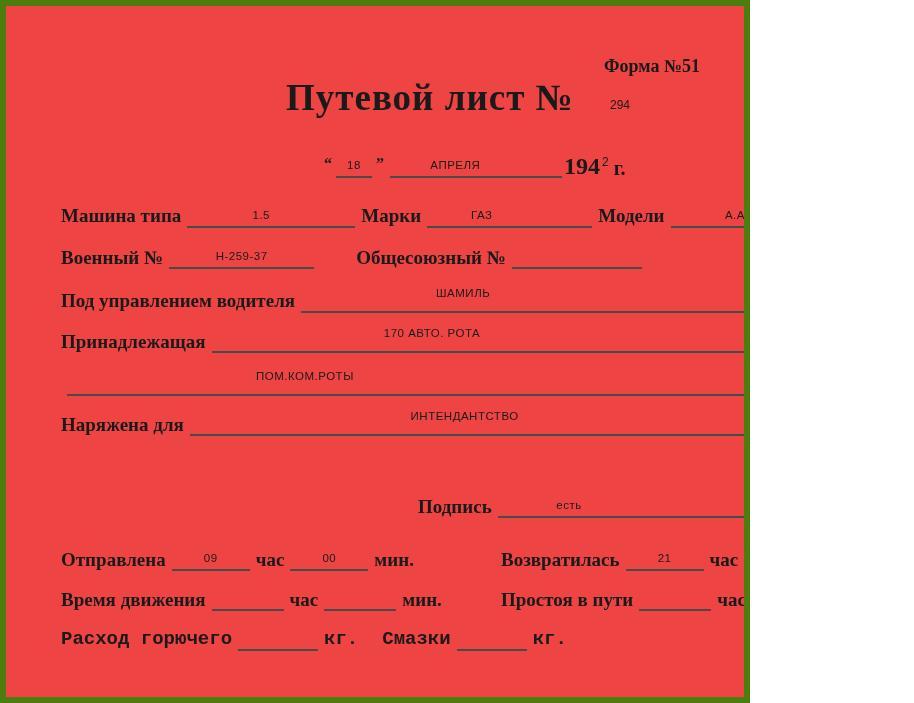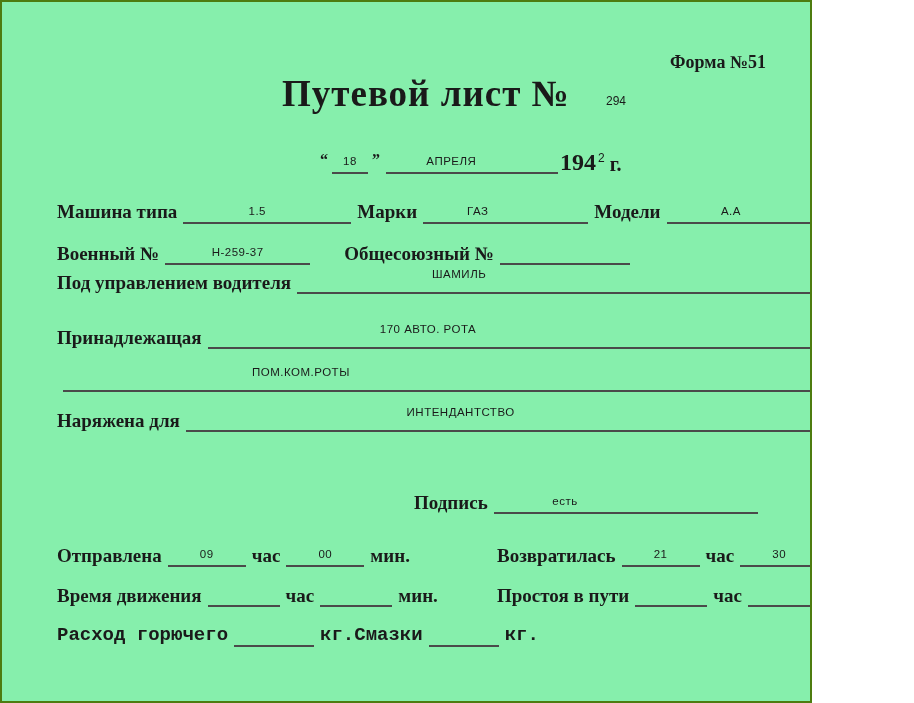--- a/index.html
+++ b/index.html
@@ -1,21 +1,21 @@
 <!DOCTYPE html>
 <html><head>
 <meta charset="utf-8">
 <style>
   html,body{margin:0;padding:0;background:#ffffff;}
   .page{
     position:relative;
-    width:812px;height:703px;
+    width:750px;height:703px;
     box-sizing:border-box;
-    background:#86efac;
-    border:2px solid #4d7c0f;
+    background:#ef4444;
+    border:6px solid #4d7c0f;
     font-family:"Liberation Serif", serif;
     color:#1a1a1a;
     overflow:hidden;
   }
   .form-number{
     position:absolute;top:50px;right:44px;
     font-size:18px;font-weight:bold;
   }
   .title{
     position:absolute;left:280px;top:70px;
@@ -62,33 +62,33 @@
   .month-blank{width:172px;margin:0 2px 0 6px;}
   .year-prefix{font-size:24px;font-weight:bold;line-height:1;}
   .year-digit{
     font-family:"Liberation Sans",sans-serif;font-size:12px;
     align-self:flex-end;margin:0 2px 9px 2px;
   }
   .year-suffix{font-size:20px;font-weight:bold;line-height:1;margin-left:3px;}
   
   .r1{top:195px;left:55px;width:805px;align-items:center;}
   .r2{top:233px;left:55px;text-align:right;}
-  .r3{top:262px;left:55px;width:805px;}
+  .r3{top:280px;left:55px;width:805px;align-items:center;}
   .r4{top:317px;left:55px;width:805px;}
   .r5{top:360px;left:55px;width:805px;}
   .r6{top:400px;left:55px;width:805px;}
   .rsig{top:482px;left:412px;width:350px;}
   .ra-l{top:535px;left:55px;width:362px;}
   .ra-r{top:535px;left:495px;width:378px;}
   .rb-l{top:575px;left:55px;width:362px;}
   .rb-r{top:575px;left:495px;width:378px;}
   .rc{top:615px;left:55px;font-family:Liberation Mono, monospace;}
   .w168{width:168px}.w165{width:165px}.w145{width:145px}.w130{width:130px}
   .w78{width:78px}.w72{width:72px}.w80{width:80px}.w70{width:70px}
-  .gap28{margin-left:28px}.gap24{}
+  .gap28{margin-left:36px}.gap24{margin-left:24px}
 </style>
 </head>
 <body>
 
 <div class="page">
 
   <div class="form-number">Форма №51</div>
 
   <div class="title">Путевой лист №</div>
   <div class="title-number">294</div>

